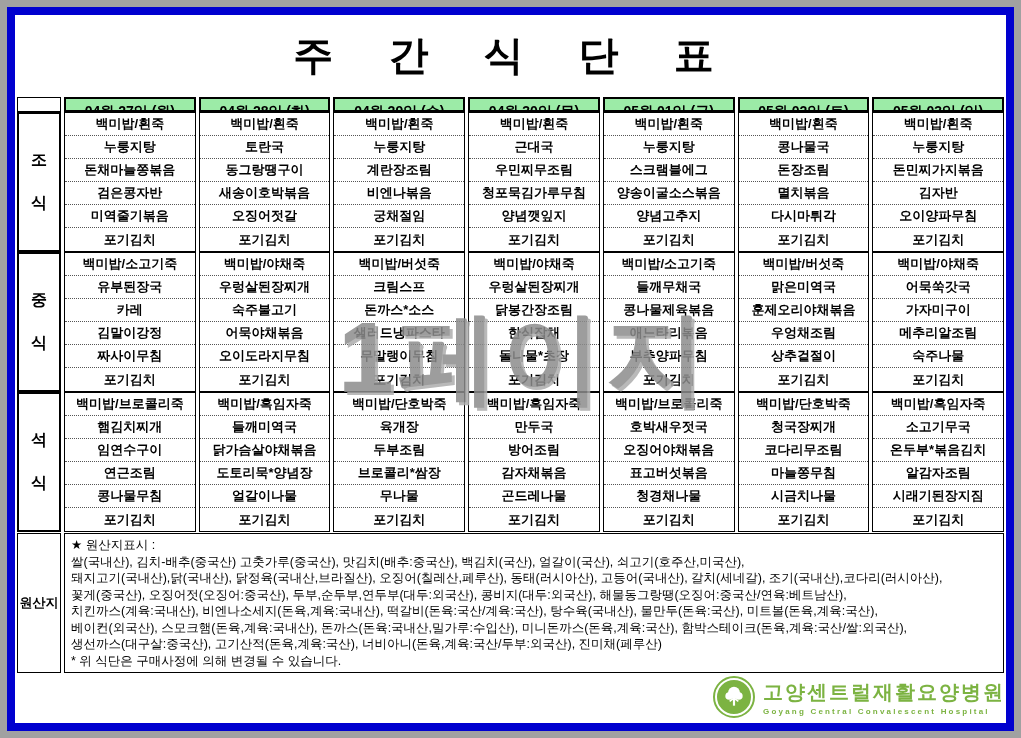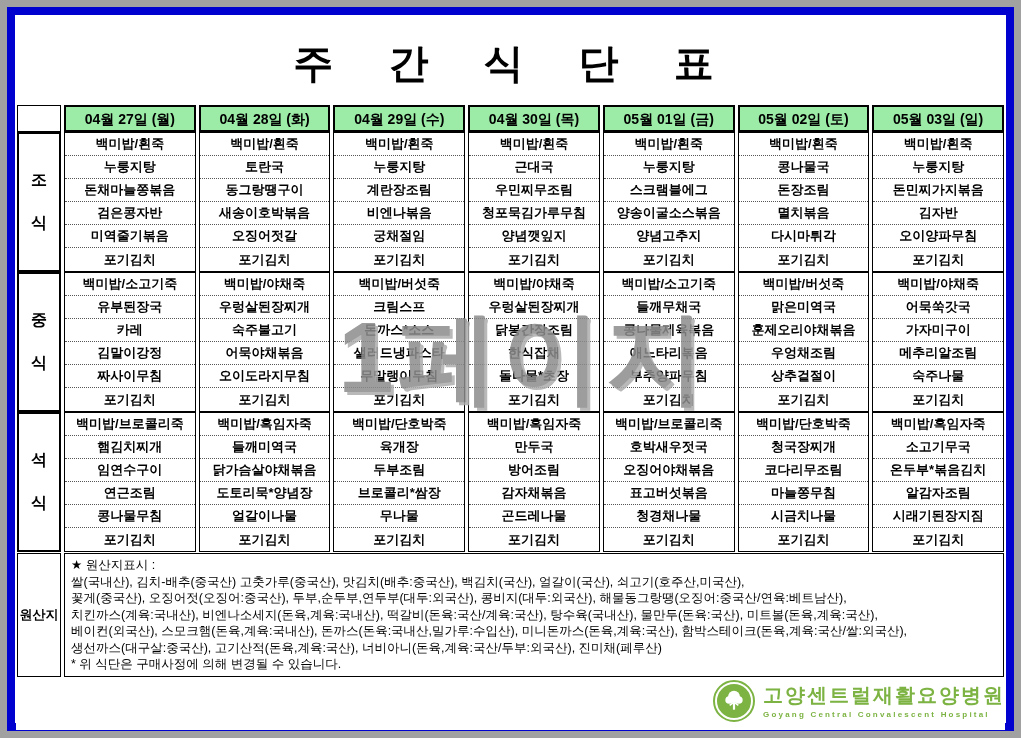--- a/index.html
+++ b/index.html
@@ -9,36 +9,36 @@
     position:relative;
     font-family:"Liberation Sans","DejaVu Sans",sans-serif;
     overflow:hidden;
   }
   .frame{
     position:absolute;left:7px;top:7px;right:7px;bottom:7px;
     border:8px solid var(--frame-blue,#0000cf);
     background:#fff;
     box-sizing:border-box;
   }
-  .content{position:absolute;left:16px;top:15px;width:989px;height:707px;background:#fff;margin-top:8px;}
+  .content{position:absolute;left:16px;top:15px;width:989px;height:707px;background:#fff;}
   
   .title-area{height:80px;display:flex;align-items:center;justify-content:center;}
   .title{
     font-size:40px;font-weight:bold;color:#000;
     letter-spacing:14px;word-spacing:16px;white-space:nowrap;
   }
   
   .menu-table{margin:2px 1px 0 1px;position:relative;}
   .grid-row{display:grid;grid-template-columns:44px repeat(7,1fr);column-gap:3px;}
   .corner-cell{border:1px solid #000;background:#fff;}
   .day-header{
     background:var(--green,#9ceba7);
     border:2px solid #000;
     font-size:14px;font-weight:bold;text-align:center;
-    height:27px;line-height:24px;box-sizing:border-box;white-space:nowrap;
+    height:15px;line-height:24px;box-sizing:border-box;white-space:nowrap;
   }
   .meal-row{margin-top:0;}
   .meal-label{
     border:2px solid #000;box-sizing:border-box;
     display:flex;flex-direction:column;align-items:center;justify-content:center;
     gap:22px;font-size:16px;font-weight:bold;background:#fff;
   }
   .day-col{
     border:1px solid #000;box-sizing:border-box;background:#fff;
     display:flex;flex-direction:column;
@@ -292,20 +292,21 @@
           <div class="menu-cell">시래기된장지짐</div>
           <div class="menu-cell">포기김치</div>
         </div>
       </div>
 
     <div class="origin-row">
       <div class="origin-label">원산지</div>
       <div class="origin-box">
         <div class="origin-line">★ 원산지표시 :</div>
         <div class="origin-line">쌀(국내산), 김치-배추(중국산) 고춧가루(중국산), 맛김치(배추:중국산), 백김치(국산), 얼갈이(국산), 쇠고기(호주산,미국산),</div>
+        <div class="origin-line">돼지고기(국내산),닭(국내산), 닭정육(국내산,브라질산), 오징어(칠레산,페루산), 동태(러시아산), 고등어(국내산), 갈치(세네갈), 조기(국내산),코다리(러시아산),</div>
         <div class="origin-line">꽃게(중국산), 오징어젓(오징어:중국산), 두부,순두부,연두부(대두:외국산), 콩비지(대두:외국산), 해물동그랑땡(오징어:중국산/연육:베트남산),</div>
         <div class="origin-line">치킨까스(계육:국내산), 비엔나소세지(돈육,계육:국내산), 떡갈비(돈육:국산/계육:국산), 탕수육(국내산), 물만두(돈육:국산), 미트볼(돈육,계육:국산),</div>
         <div class="origin-line">베이컨(외국산), 스모크햄(돈육,계육:국내산), 돈까스(돈육:국내산,밀가루:수입산), 미니돈까스(돈육,계육:국산), 함박스테이크(돈육,계육:국산/쌀:외국산),</div>
         <div class="origin-line">생선까스(대구살:중국산), 고기산적(돈육,계육:국산), 너비아니(돈육,계육:국산/두부:외국산), 진미채(페루산)</div>
         <div class="origin-line">* 위 식단은 구매사정에 의해 변경될 수 있습니다.</div>
       </div>
     </div>
 
   </div>
 

